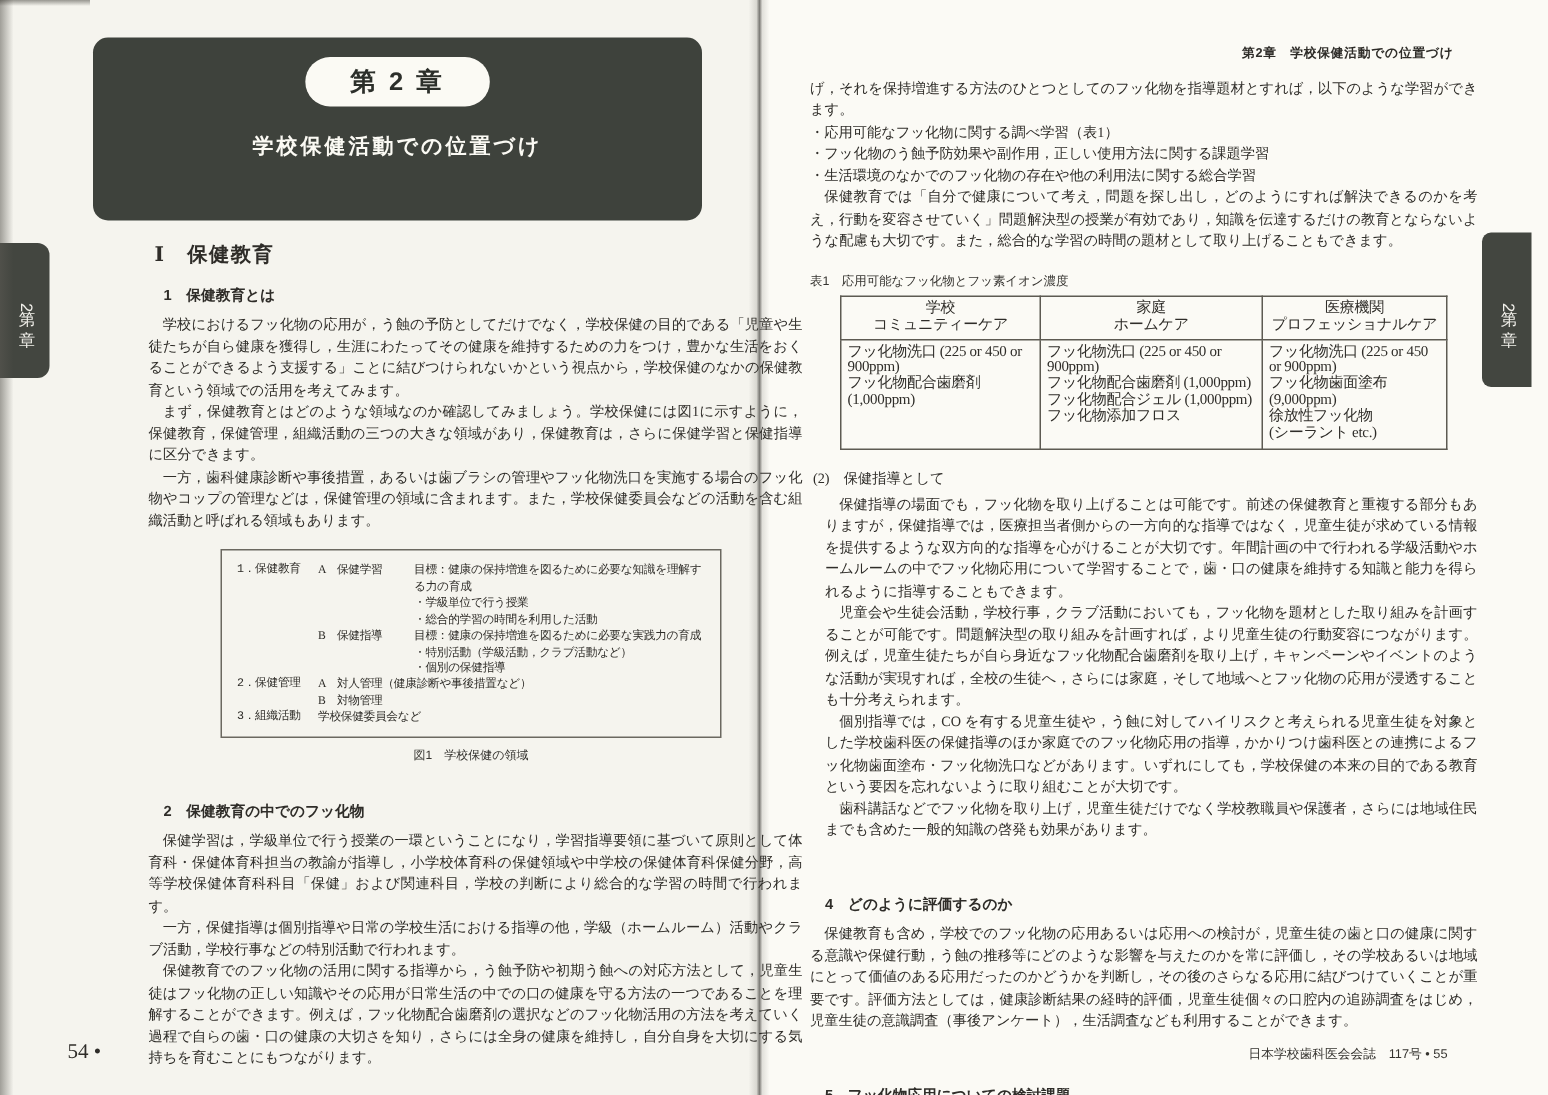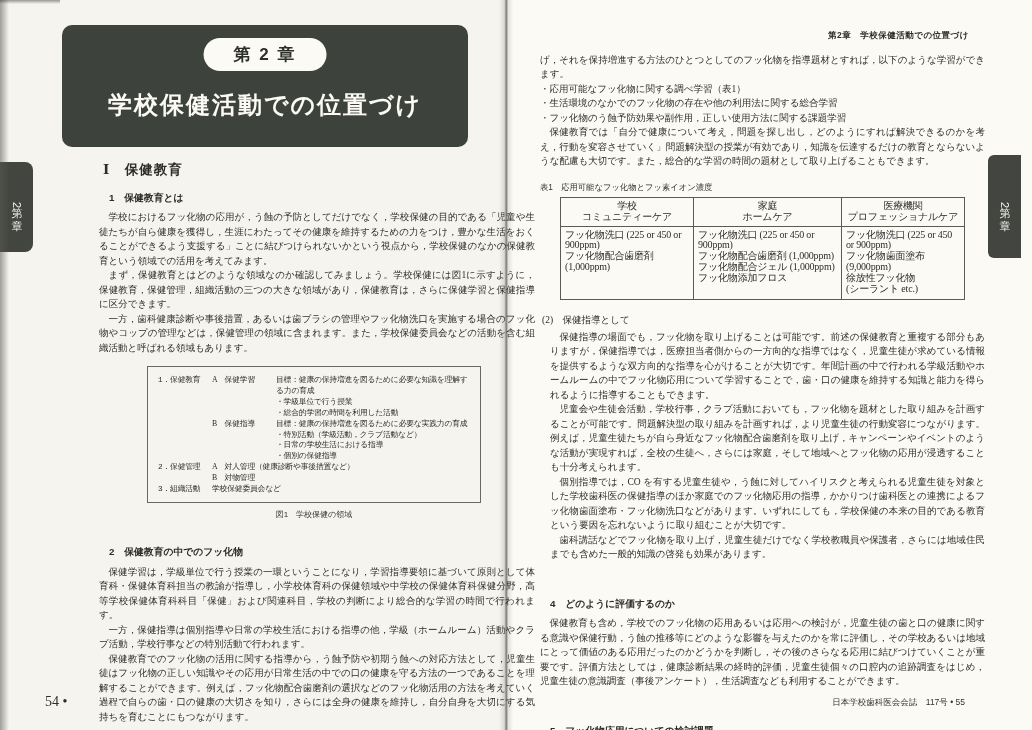--- a/index.html
+++ b/index.html
@@ -31,21 +31,21 @@
   }
   .chapter-pill{
     position:absolute;left:50%;top:13px;transform:translateX(-50%);
     background:#fbfaf4;border-radius:17px;padding:5px 30px;
     font-family:"Liberation Sans","DejaVu Sans",sans-serif;
     font-weight:bold;font-size:17px;color:#2c2f2a;letter-spacing:2px;white-space:nowrap;
   }
   .chapter-title{
     position:absolute;left:0;right:0;top:64px;text-align:center;
     color:#fbfaf4;font-family:"Liberation Sans","DejaVu Sans",sans-serif;
-    font-weight:bold;font-size:24px;letter-spacing:2px;
+    font-weight:bold;font-size:14px;letter-spacing:2px;
   }
   
   .tab{
     position:absolute;background:#434640;color:#f1f0ea;z-index:4;
     font-family:"Liberation Sans","DejaVu Sans",sans-serif;font-size:11px;
     writing-mode:vertical-rl;letter-spacing:3px;
     display:flex;align-items:center;justify-content:center;
   }
   .tab-left{left:0;top:162px;width:33px;height:90px;border-radius:0 8px 8px 0;}
   .tab-right{right:11px;top:155px;width:33px;height:103px;border-radius:6px 0 0 6px;}
@@ -143,25 +143,20 @@
         <span class="fig-c3">目標：健康の保持増進を図るために必要な実践力の育成</span>
       </div>
       <div class="fig-row">
         <span class="fig-c1"></span>
         <span class="fig-c2"></span>
         <span class="fig-c3">・特別活動（学級活動，クラブ活動など）</span>
       </div>
       <div class="fig-row">
         <span class="fig-c1"></span>
         <span class="fig-c2"></span>
-        <span class="fig-c3">・日常の学校生活における指導</span>
-      </div>
-      <div class="fig-row">
-        <span class="fig-c1"></span>
-        <span class="fig-c2"></span>
         <span class="fig-c3">・個別の保健指導</span>
       </div>
       <div class="fig-row two">
         <span class="fig-c1">2．保健管理</span>
         <span class="fig-c2">A　対人管理（健康診断や事後措置など）</span>
       </div>
       <div class="fig-row two">
         <span class="fig-c1"></span>
         <span class="fig-c2">B　対物管理</span>
       </div>
@@ -181,22 +176,22 @@
   </div>
 
   <div class="footer-left">54 •</div>
 </div>
 
 <div class="page page-right">
   <div class="content content-right">
     <div class="page-header">第2章　学校保健活動での位置づけ</div>
     <p class="para-cont">げ，それを保持増進する方法のひとつとしてのフッ化物を指導題材とすれば，以下のような学習ができます。</p>
     <p class="bullet">・応用可能なフッ化物に関する調べ学習（表1）</p>
+    <p class="bullet">・フッ化物のう蝕予防効果や副作用，正しい使用方法に関する課題学習</p>
     <p class="bullet">・生活環境のなかでのフッ化物の存在や他の利用法に関する総合学習</p>
-    <p class="bullet">・フッ化物のう蝕予防効果や副作用，正しい使用方法に関する課題学習</p>
     <p class="para">保健教育では「自分で健康について考え，問題を探し出し，どのようにすれば解決できるのかを考え，行動を変容させていく」問題解決型の授業が有効であり，知識を伝達するだけの教育とならないような配慮も大切です。また，総合的な学習の時間の題材として取り上げることもできます。</p>
 
     <div class="tbl-caption">表1　応用可能なフッ化物とフッ素イオン濃度</div>
     <table class="tbl">
       <colgroup>
           <col class="col-school">
           <col class="col-home">
           <col class="col-pro">
         </colgroup>
       <thead>

